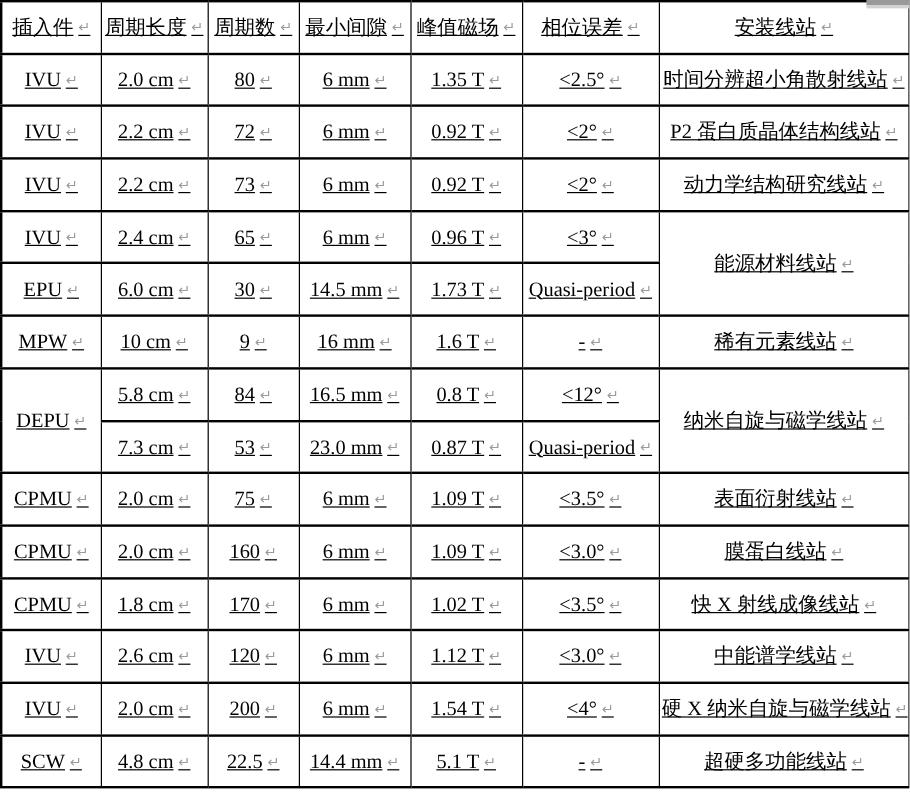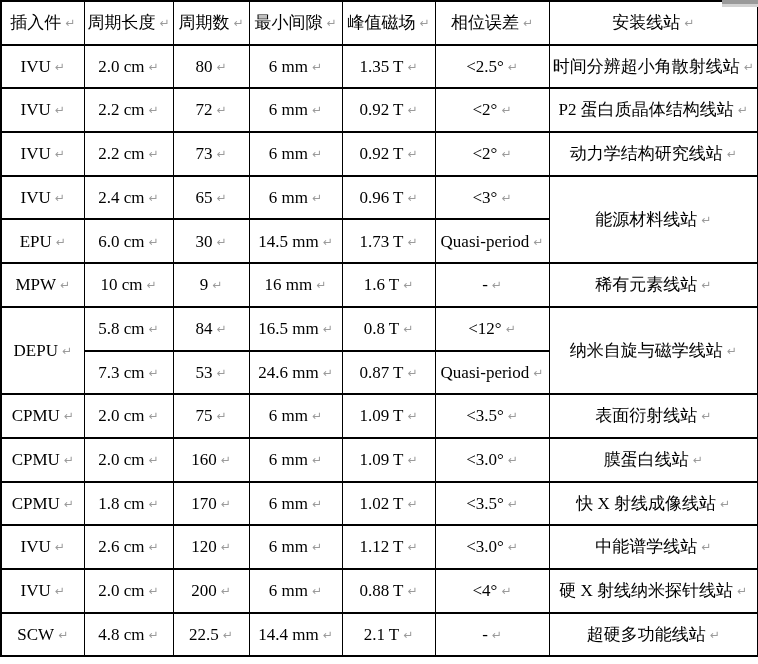--- a/index.html
+++ b/index.html
@@ -17,20 +17,21 @@
     overflow: hidden;
   }
   table.doc-table {
     position: absolute;
     top: 0;
     left: 0;
     width: 757px;
     border-collapse: collapse;
     table-layout: fixed;
     border: 2px solid #000000;
+    text-decoration: underline;
   }
   .doc-table th,
   .doc-table td {
     border: solid #000000;
     border-width: 2px 1px;      
     text-align: center;
     vertical-align: middle;
     height: 41.7px;
     padding: 0 2px;
     font-size: 17px;
@@ -143,21 +144,21 @@
           <td><span>5.8 cm</span><span class="pmark">↵</span></td>
           <td><span>84</span><span class="pmark">↵</span></td>
           <td><span>16.5 mm</span><span class="pmark">↵</span></td>
           <td><span>0.8 T</span><span class="pmark">↵</span></td>
           <td><span>&lt;12°</span><span class="pmark">↵</span></td>
           <td rowspan="2"><span>纳米自旋与磁学线站</span><span class="pmark">↵</span></td>
         </tr>
         <tr>
           <td><span>7.3 cm</span><span class="pmark">↵</span></td>
           <td><span>53</span><span class="pmark">↵</span></td>
-          <td><span>24.6 mm</span><span class="pmark">↵</span></td>
+          <td><span>23.0 mm</span><span class="pmark">↵</span></td>
           <td><span>0.87 T</span><span class="pmark">↵</span></td>
           <td><span>Quasi-period</span><span class="pmark">↵</span></td>
         </tr>
         <tr>
           <td><span>CPMU</span><span class="pmark">↵</span></td>
           <td><span>2.0 cm</span><span class="pmark">↵</span></td>
           <td><span>75</span><span class="pmark">↵</span></td>
           <td><span>6 mm</span><span class="pmark">↵</span></td>
           <td><span>1.09 T</span><span class="pmark">↵</span></td>
           <td><span>&lt;3.5°</span><span class="pmark">↵</span></td>
@@ -188,28 +189,28 @@
           <td><span>6 mm</span><span class="pmark">↵</span></td>
           <td><span>1.12 T</span><span class="pmark">↵</span></td>
           <td><span>&lt;3.0°</span><span class="pmark">↵</span></td>
           <td><span>中能谱学线站</span><span class="pmark">↵</span></td>
         </tr>
         <tr>
           <td><span>IVU</span><span class="pmark">↵</span></td>
           <td><span>2.0 cm</span><span class="pmark">↵</span></td>
           <td><span>200</span><span class="pmark">↵</span></td>
           <td><span>6 mm</span><span class="pmark">↵</span></td>
-          <td><span>0.88 T</span><span class="pmark">↵</span></td>
+          <td><span>1.54 T</span><span class="pmark">↵</span></td>
           <td><span>&lt;4°</span><span class="pmark">↵</span></td>
-          <td><span>硬 X 射线纳米探针线站</span><span class="pmark">↵</span></td>
+          <td><span>硬 X 纳米自旋与磁学线站</span><span class="pmark">↵</span></td>
         </tr>
         <tr>
           <td><span>SCW</span><span class="pmark">↵</span></td>
           <td><span>4.8 cm</span><span class="pmark">↵</span></td>
           <td><span>22.5</span><span class="pmark">↵</span></td>
           <td><span>14.4 mm</span><span class="pmark">↵</span></td>
-          <td><span>2.1 T</span><span class="pmark">↵</span></td>
+          <td><span>5.1 T</span><span class="pmark">↵</span></td>
           <td><span>-</span><span class="pmark">↵</span></td>
           <td><span>超硬多功能线站</span><span class="pmark">↵</span></td>
         </tr>
       </tbody>
   </table>
 </div>
 
 </body></html>

